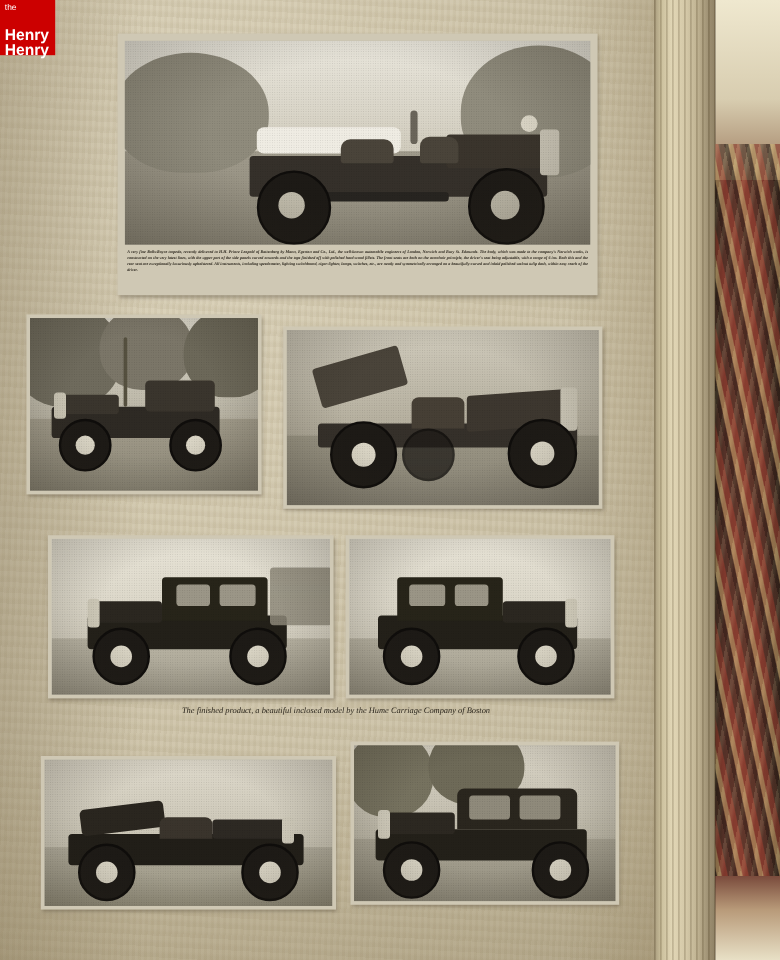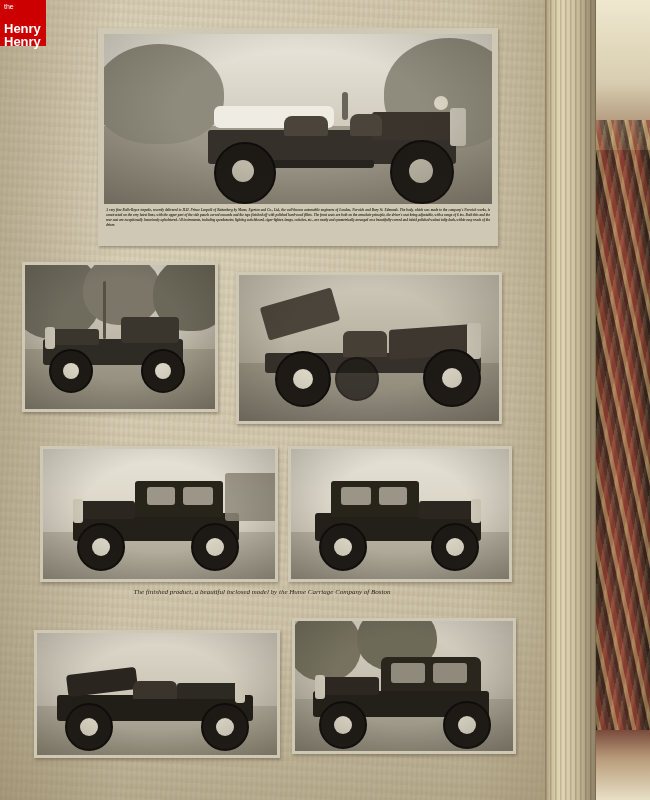--- a/index.html
+++ b/index.html
@@ -297,21 +297,21 @@
         <div class="hub" style="left:13px; top:13px; width:18px; height:18px;"></div>
       </div>
       <div class="wheel" style="left:140px; top:74px; width:44px; height:44px;">
         <div class="hub" style="left:13px; top:13px; width:18px; height:18px;"></div>
       </div>
       <div class="halftone"></div>
       <div class="vig"></div>
     </div>
   </div>
 
-  <div class="caption" style="left:82px; top:588px; width:360px; font-size:7px;">The finished product, a beautiful inclosed model by the Hume Carriage Company of Boston</div>
+  <div class="caption" style="left:100px; top:588px; width:360px; font-size:7px;">The finished product, a beautiful inclosed model by the Hume Carriage Company of Boston</div>
 
   <div class="clip" style="left:34px; top:630px; width:246px; height:128px;">
     <div class="photo" style="left:3px; top:3px; width:240px; height:122px; background:#bfbaaa;">
       <div class="sky" style="background:linear-gradient(180deg,#ded9cb 0%,#c6c1b1 100%); height:62%;"></div>
       <div class="ground" style="background:linear-gradient(180deg,#b0ab9b 0%,#97927f 100%); height:40%;"></div>
       <div class="car-body" style="left:20px; top:62px; width:196px; height:26px; background:#211e18;"></div>
       <div class="car-body" style="left:30px; top:38px; width:70px; height:22px; background:#2a261f; transform:rotate(-7deg); border-radius:4px;"></div>
       <div class="car-body" style="left:96px; top:48px; width:44px; height:18px; background:#3a342c; border-radius:6px 6px 0 0;"></div>
       <div class="car-body" style="left:140px; top:50px; width:62px; height:16px; background:#2d2923;"></div>
       <div class="car-body" style="left:198px; top:48px; width:10px; height:22px; background:#cdc8b8;"></div>

